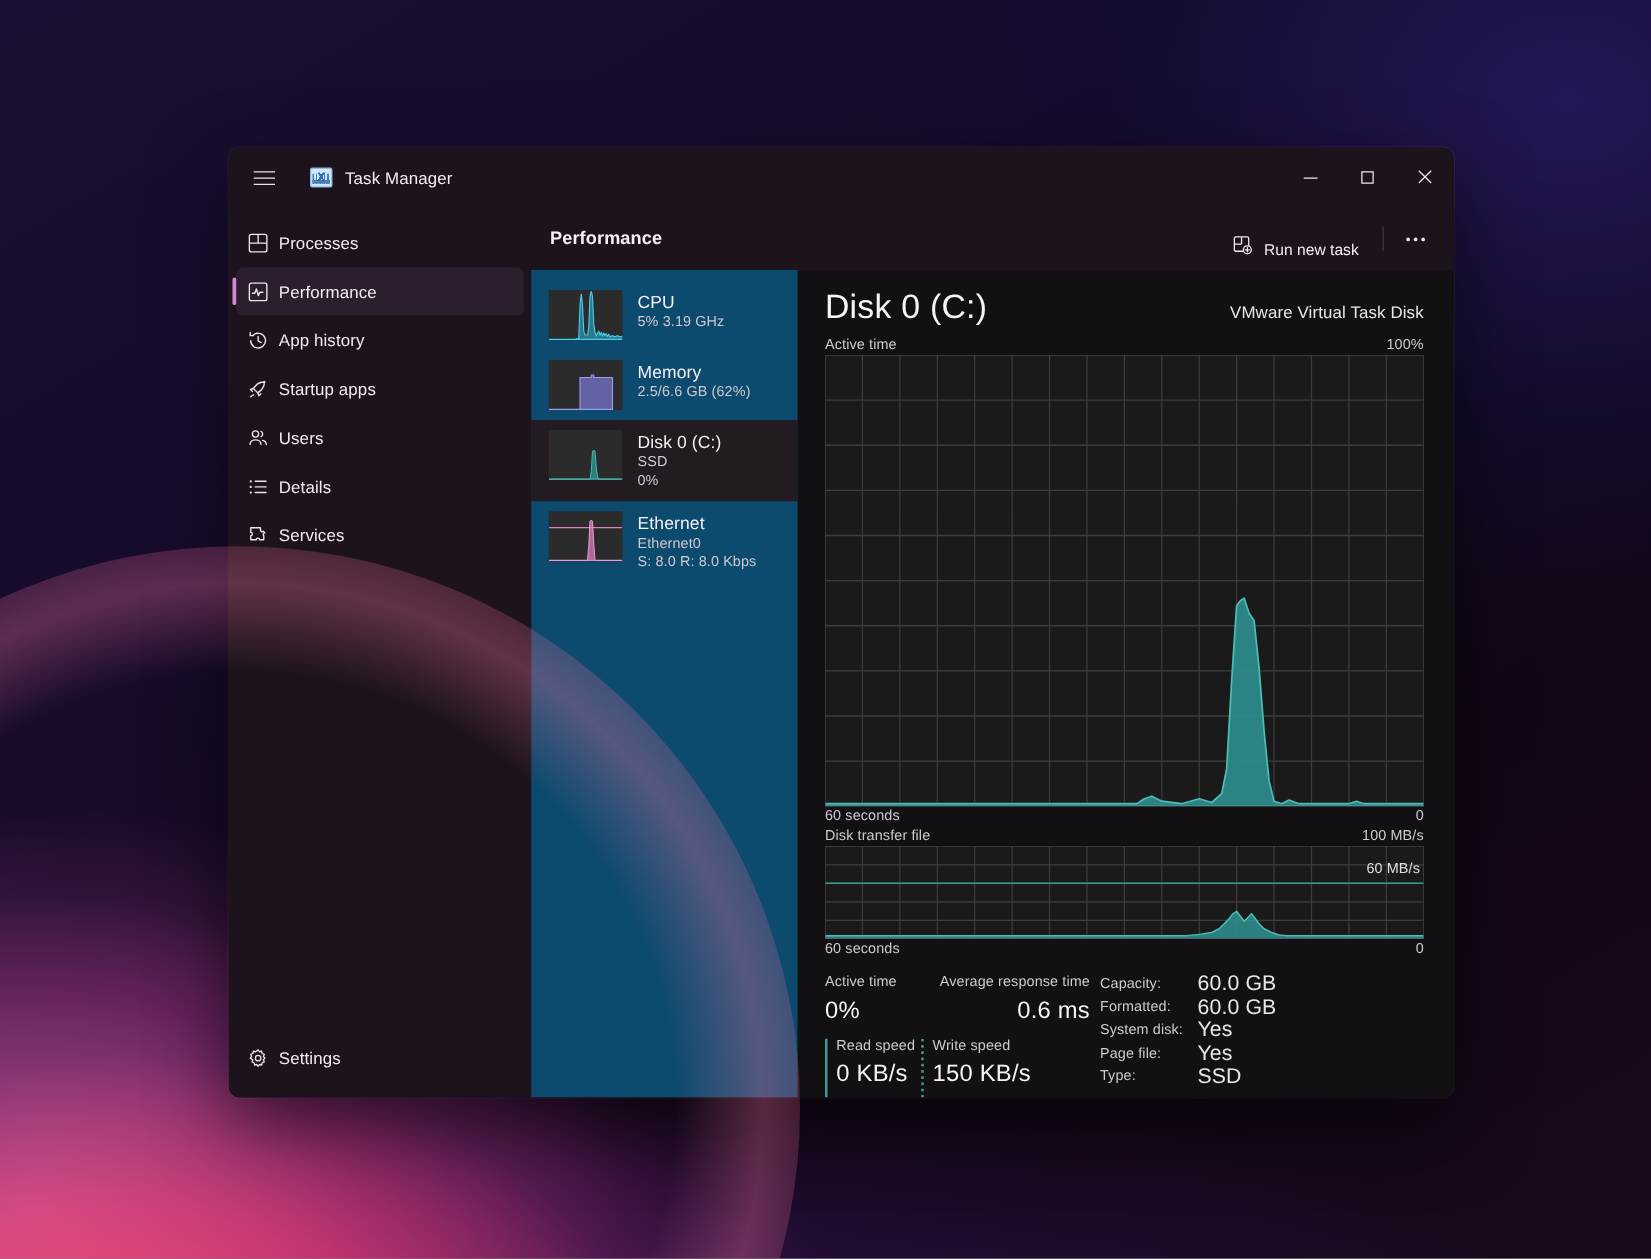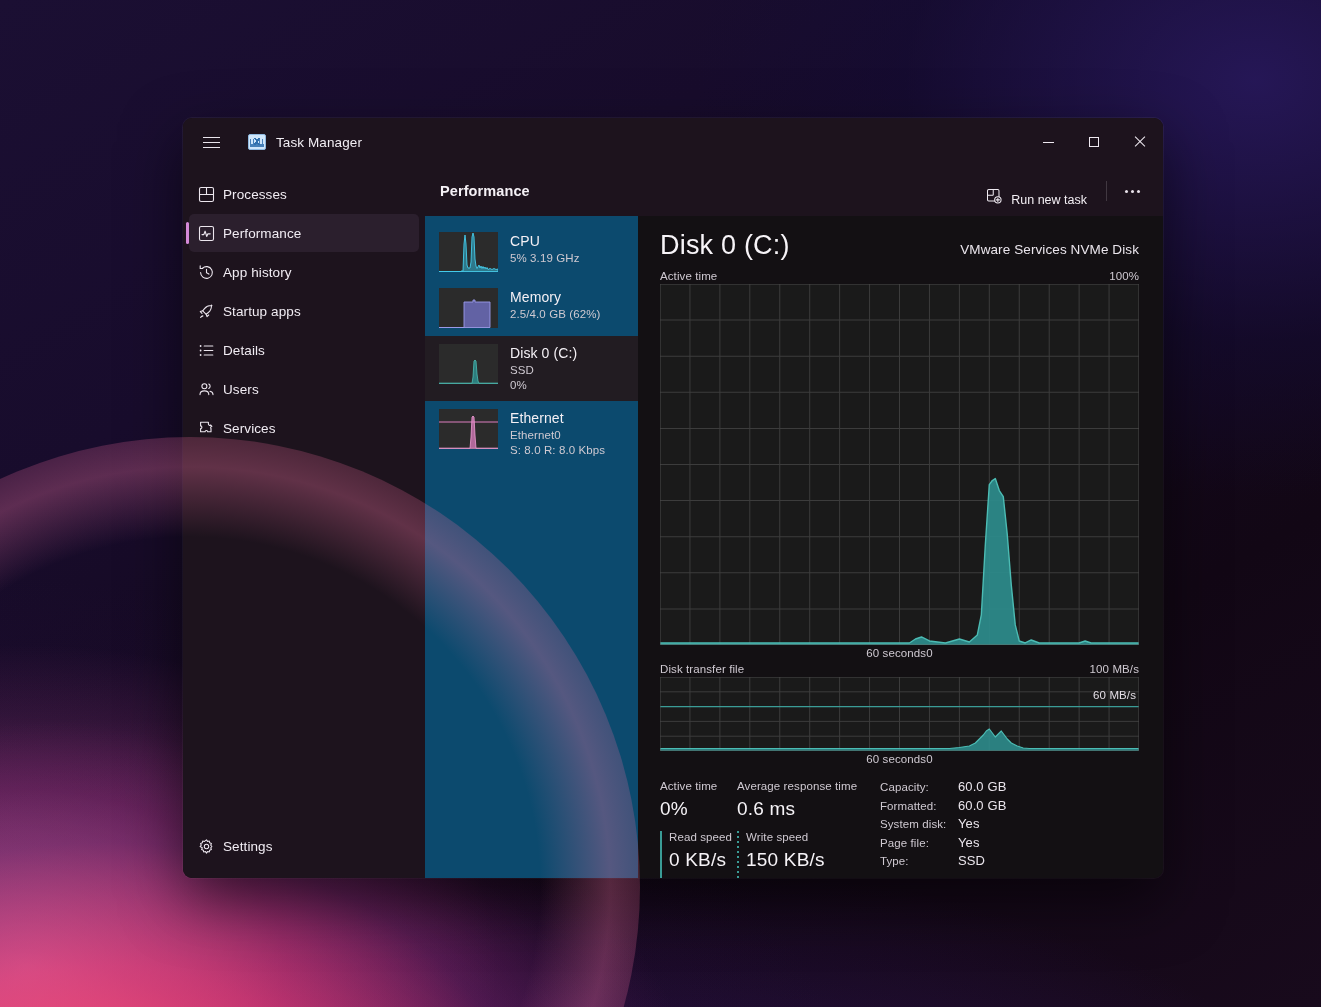--- a/index.html
+++ b/index.html
@@ -288,21 +288,21 @@
   .graph-caption {
     display: flex;
     justify-content: space-between;
     font-size: 11.5px;
     color: #cfc9d1;
     line-height: 16px;
     letter-spacing: .1px;
   }
   .graph-footer {
     display: flex;
-    justify-content: center;
+    justify-content: space-between;
     font-size: 11.5px;
     color: #cfc9d1;
     line-height: 16px;
     letter-spacing: .1px;
   }
   .chart-box { position: relative; }
   .chart-box svg { display: block; width: 100%; }
   .scale-label {
     position: absolute;
     right: 3px;
@@ -315,21 +315,21 @@
   
   .stats {
     margin-top: 11px;
     display: flex;
     align-items: flex-start;
   }
   .stats-left { width: 212px; flex: 0 0 212px; }
   .stat-row { display: flex; }
   .stat-block { }
   .stat-block.w1 { width: 77px; }
-  .stat-block.w2 { width: 135px; }
+  .stat-block.w2 { width: 135px; text-align: right; }
   .stat-label {
     font-size: 11.5px;
     color: #cfc9d1;
     line-height: 17px;
     letter-spacing: .1px;
   }
   .stat-value {
     font-size: 19px;
     color: #f6f3f7;
     line-height: 28px;
@@ -353,21 +353,21 @@
   .stats-right { flex: 1 1 auto; padding-left: 8px; }
   .info-row { display: flex; line-height: 18.5px; }
   .info-key {
     width: 78px;
     flex: 0 0 78px;
     font-size: 11.5px;
     color: #cfc9d1;
     letter-spacing: .1px;
   }
   .info-val {
-    font-size: 13px;
+    font-size: 17px;
     color: #eae5ec;
     letter-spacing: .1px;
   }
 </style>
 </head>
 <body>
 
 <div id="desktop">
 
   <div id="tm-window">
@@ -435,38 +435,38 @@
                 <path d="M13.9 2.6c-3.1-.3-5.6.9-7.4 3l-1.8 2.2 3.5 3.5 2.2-1.8c2.1-1.8 3.3-4.3 3-7.4z"></path>
                 <path d="M4.7 7.8 2.3 8.6l1.7 1.7M8.2 11.3l.8 2.4 1.7-1.7"></path>
                 <path d="M2.6 14.4c.9-.9 1.6-1.3 2.3-1.5"></path>
               </svg>
             </span>
             <span class="nav-label">Startup apps</span>
           </div>
 
           <div class="nav-item">
             <span class="nav-ico">
-              <svg width="17" height="17" viewBox="0 0 17 17" fill="none" stroke="currentColor" stroke-width="1.15" stroke-linecap="round">
-                <path d="M6.2 4h8.6M6.2 8.5h8.6M6.2 13h8.6"></path>
-                <path d="M2.6 4h.02M2.6 8.5h.02M2.6 13h.02" stroke-width="1.8"></path>
-              </svg>
-            </span>
-            <span class="nav-label">Details</span>
-          </div>
-
-          <div class="nav-item">
-            <span class="nav-ico">
               <svg width="17" height="17" viewBox="0 0 17 17" fill="none" stroke="currentColor" stroke-width="1.1" stroke-linecap="round">
                 <circle cx="6.4" cy="5.2" r="2.5"></circle>
                 <path d="M2 13.6c0-2.3 2-3.7 4.4-3.7s4.4 1.4 4.4 3.7"></path>
                 <path d="M10.8 3.1a2.4 2.4 0 0 1 0 4.3"></path>
                 <path d="M12 10.3c1.8.3 3 1.5 3 3.3"></path>
               </svg>
             </span>
             <span class="nav-label">Users</span>
+          </div>
+
+          <div class="nav-item">
+            <span class="nav-ico">
+              <svg width="17" height="17" viewBox="0 0 17 17" fill="none" stroke="currentColor" stroke-width="1.15" stroke-linecap="round">
+                <path d="M6.2 4h8.6M6.2 8.5h8.6M6.2 13h8.6"></path>
+                <path d="M2.6 4h.02M2.6 8.5h.02M2.6 13h.02" stroke-width="1.8"></path>
+              </svg>
+            </span>
+            <span class="nav-label">Details</span>
           </div>
 
           <div class="nav-item">
             <span class="nav-ico">
               <svg width="17" height="17" viewBox="0 0 17 17" fill="none" stroke="currentColor" stroke-width="1.1" stroke-linejoin="round">
                 <path d="M6.6 2.2h3.8v1.9a1.3 1.3 0 0 0 2.2.9l1.3 1.3a1.3 1.3 0 0 0-.9 2.2v3.3H9.7a1.3 1.3 0 0 0-2.6 0H2.6V8.5a1.3 1.3 0 0 0 0-2.6V2.2z"></path>
               </svg>
             </span>
             <span class="nav-label">Services</span>
           </div>
@@ -528,21 +528,21 @@
             </div>
 
             <div class="res-item">
               <div class="thumb">
                 <svg viewBox="0 0 59 40" preserveAspectRatio="none">
                   <path d="M0,39.5 L25,39.5 L25,14 L34,14 L34,12 L36,12 L36,14 L51,14 L51,39.5 Z" fill="#7a7ad8" fill-opacity="0.7" stroke="#9b9bea" stroke-width="0.9"></path>
                 </svg>
               </div>
               <div class="res-text">
                 <div class="res-name">Memory</div>
-                <div class="res-sub">2.5/4.0 GB (62%)</div>
+                <div class="res-sub">2.5/6.6 GB (62%)</div>
               </div>
             </div>
 
             <div class="res-item selected">
               <div class="thumb">
                 <svg viewBox="0 0 59 40" preserveAspectRatio="none">
                   <path d="M0,39.3 L33,39.3 L34,33 L35,17 L36,16 L37,17 L38,30 L39,37 L40,39.3 L59,39.3 Z" fill="#2d8c8c" fill-opacity="0.85" stroke="#4cbcb4" stroke-width="0.8"></path>
                 </svg>
               </div>
               <div class="res-text">
@@ -565,21 +565,21 @@
                 <div class="res-sub">S: 8.0 R: 8.0 Kbps</div>
               </div>
             </div>
 
           </div>
 
           <div class="detail">
 
             <div class="detail-head">
               <div class="detail-title">Disk 0 (C:)</div>
-              <div class="detail-model">VMware Services NVMe Disk</div>
+              <div class="detail-model">VMware Virtual Task Disk</div>
             </div>
 
             <div class="graph-caption">
               <span>Active time</span>
               <span>100%</span>
             </div>
             <div class="chart-box">
               <svg viewBox="0 0 480 360" preserveAspectRatio="none" style="height:361px">
                 <rect x="0" y="0" width="480" height="360" fill="#1a1a1a"></rect>
                 <g stroke="#3c3c3c" stroke-width="1">

